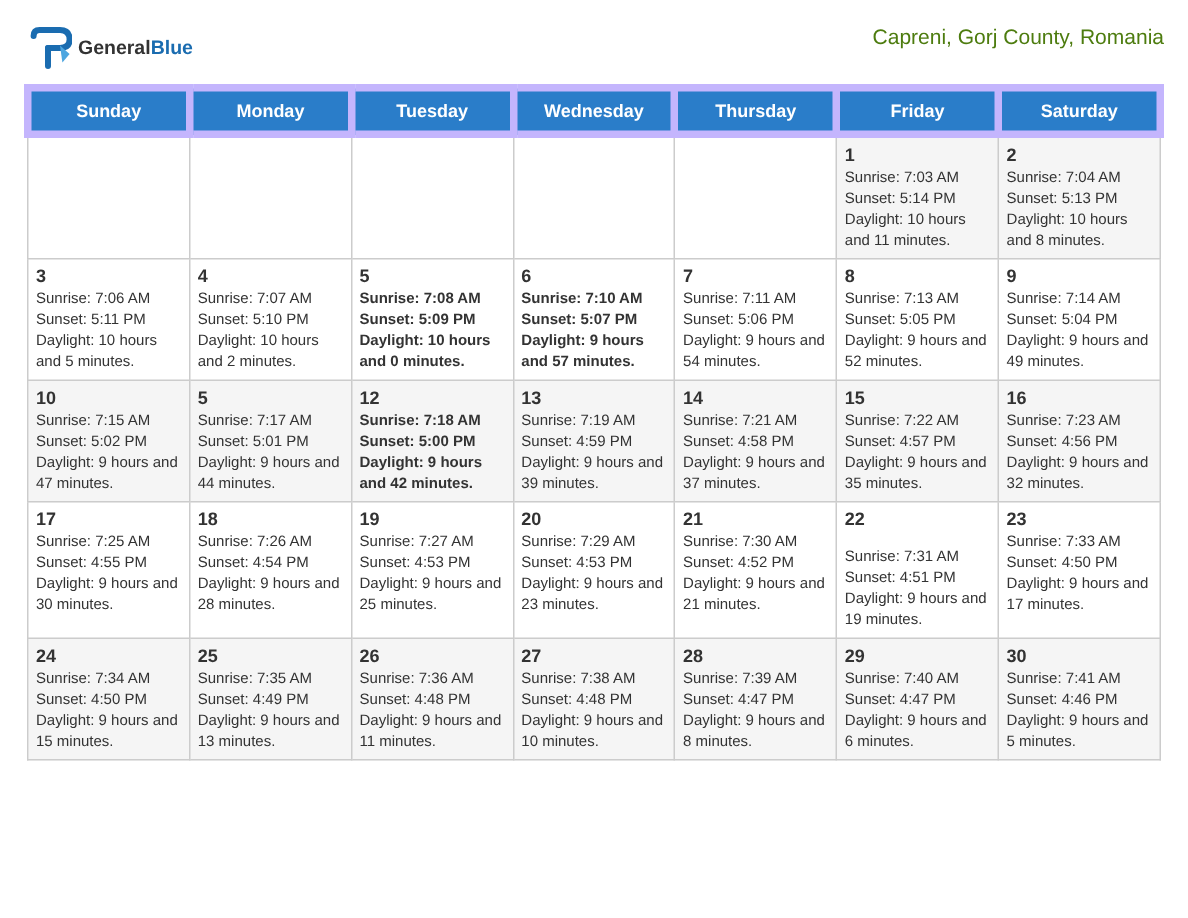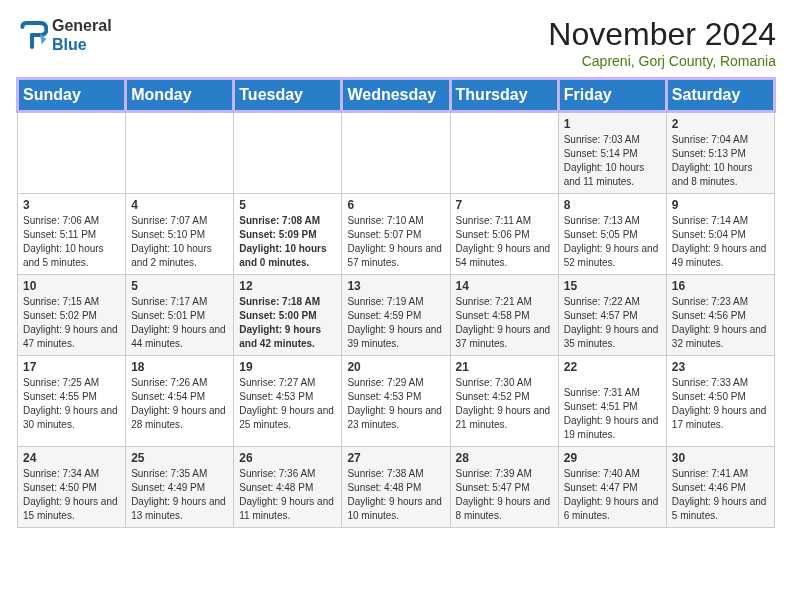--- a/index.html
+++ b/index.html
@@ -16,22 +16,21 @@
       align-items: flex-start;
       margin-bottom: 8px;
     }
     .logo {
       display: flex;
       align-items: center;
       gap: 4px;
     }
     .logo-text {
       display: flex;
-      flex-direction: column;
-      font-size: 16px;
+      font-size: 13px;
       font-weight: bold;
       line-height: 1.2;
     }
     .logo-general { color: #333; }
     .logo-blue { color: #1a6cb0; }
     .logo-icon {
       width: 32px;
       height: 32px;
     }
     .title-area {
@@ -46,25 +45,25 @@
       font-size: 14px;
       color: #4d7c0f;
     }
     table {
       width: 100%;
       border-collapse: collapse;
     }
     thead th {
       background-color: #2a7dc9;
       color: #fff;
-      font-size: 16px;
+      font-size: 12px;
       font-weight: bold;
       padding: 6px 4px;
-      text-align: left;
-      border: 3px solid #c4b5fd;
+      text-align: center;
+      border: 5px solid #c4b5fd;
     }
     tbody td {
       vertical-align: top;
       border: 1px solid #ccc;
       padding: 4px 5px;
       width: calc(100% / 7);
       min-height: 80px;
       font-size: 10.5px;
       color: #333;
       background: #fff;
@@ -98,21 +97,20 @@
       <path d="M8 10 Q8 5 13 5 L30 5 Q38 5 38 13 Q38 20 30 20 L20 20" fill="none" stroke="#1a6cb0" stroke-width="5" stroke-linecap="round"></path>
       <path d="M20 20 L20 35" fill="none" stroke="#1a6cb0" stroke-width="5" stroke-linecap="round"></path>
       <polygon points="30,18 38,25 32,32" fill="#4da6e0"></polygon>
     </svg>
     <div class="logo-text">
       <span class="logo-general">General</span>
       <span class="logo-blue">Blue</span>
     </div>
   </div>
   <div class="title-area">
-    <div class="month-title">November 2024</div>
     <div class="location">Capreni, Gorj County, Romania</div>
   </div>
 </div>
 
 <table>
   <thead>
     <tr>
     <th>Sunday</th>
         <th>Monday</th>
         <th>Tuesday</th>
@@ -156,21 +154,21 @@
 Daylight: 10 hours and 2 minutes.</div>
         </td>
         <td>
           <span class="day-number">5</span>
           <div class="day-info" style="white-space: pre-line; font-weight: bold;">Sunrise: 7:08 AM
 Sunset: 5:09 PM
 Daylight: 10 hours and 0 minutes.</div>
         </td>
         <td>
           <span class="day-number">6</span>
-          <div class="day-info" style="white-space: pre-line;">Sunrise: 7:10 AM
+          <div class="day-info" style="white-space: pre-line; font-weight: bold;">Sunrise: 7:10 AM
 Sunset: 5:07 PM
 Daylight: 9 hours and 57 minutes.</div>
         </td>
         <td>
           <span class="day-number">7</span>
           <div class="day-info" style="white-space: pre-line;">Sunrise: 7:11 AM
 Sunset: 5:06 PM
 Daylight: 9 hours and 54 minutes.</div>
         </td>
         <td>
@@ -295,21 +293,21 @@
         </td>
         <td>
           <span class="day-number">27</span>
           <div class="day-info" style="white-space: pre-line;">Sunrise: 7:38 AM
 Sunset: 4:48 PM
 Daylight: 9 hours and 10 minutes.</div>
         </td>
         <td>
           <span class="day-number">28</span>
           <div class="day-info" style="white-space: pre-line;">Sunrise: 7:39 AM
-Sunset: 5:47 PM
+Sunset: 4:47 PM
 Daylight: 9 hours and 8 minutes.</div>
         </td>
         <td>
           <span class="day-number">29</span>
           <div class="day-info" style="white-space: pre-line;">Sunrise: 7:40 AM
 Sunset: 4:47 PM
 Daylight: 9 hours and 6 minutes.</div>
         </td>
         <td>
           <span class="day-number">30</span>

